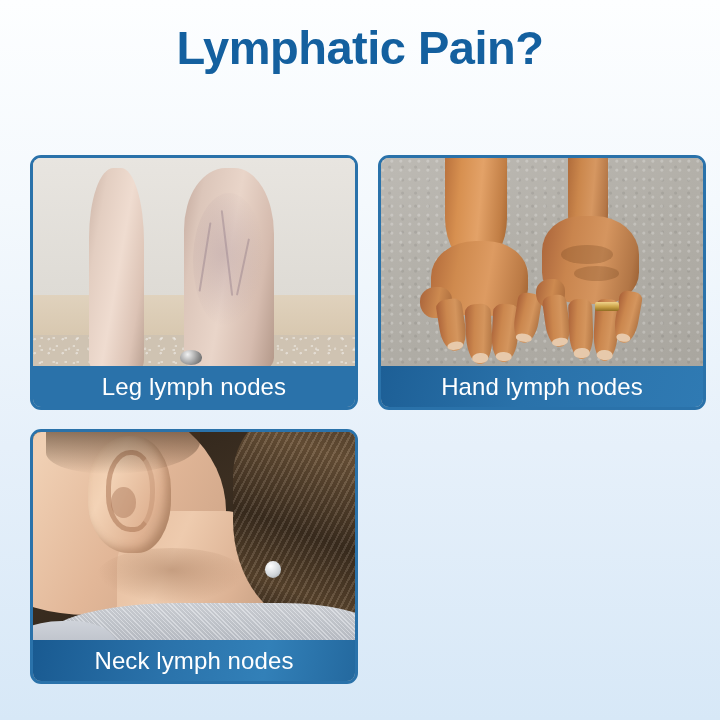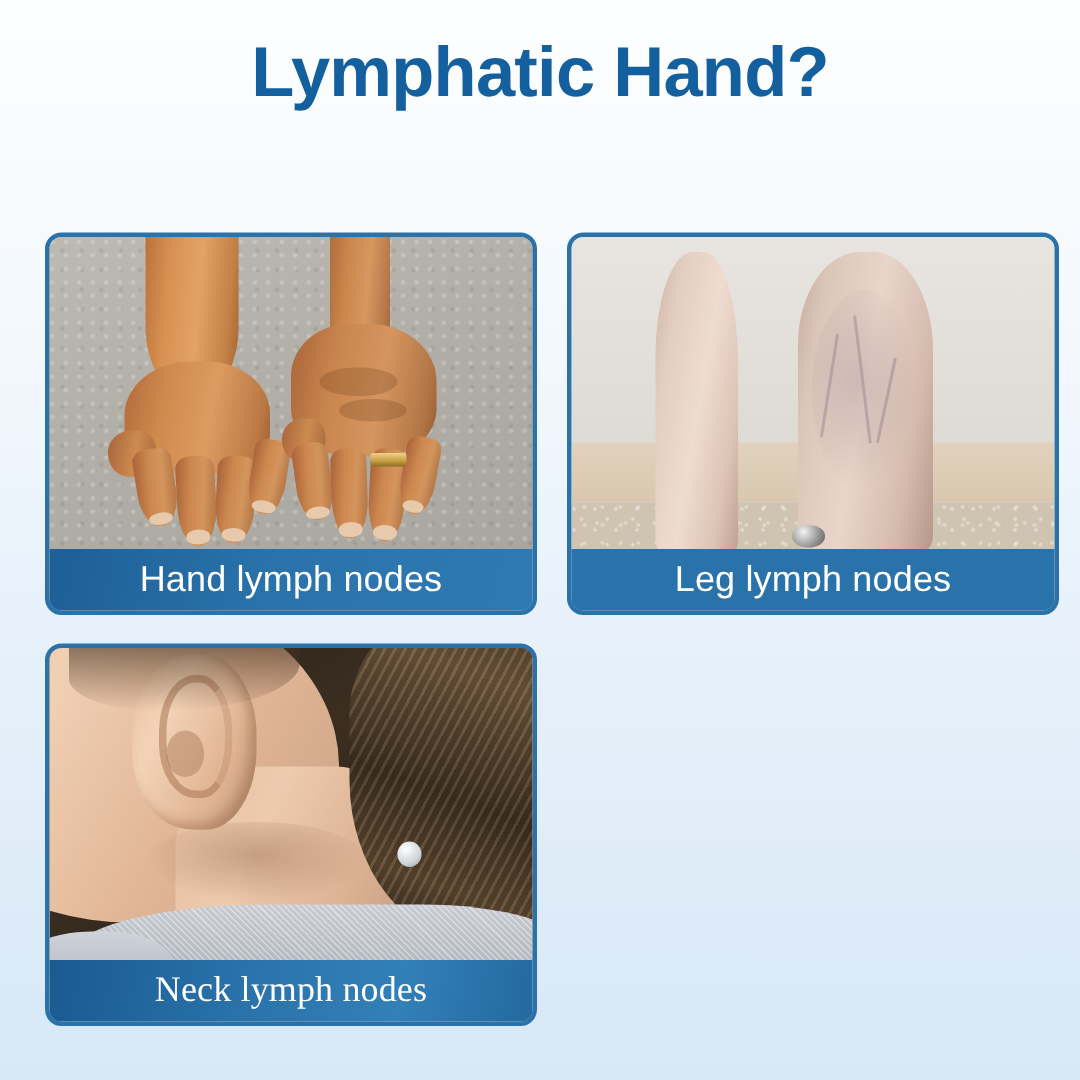--- a/index.html
+++ b/index.html
@@ -65,21 +65,21 @@
     align-items:center;
     justify-content:center;
     color:#ffffff;
     font-size:24px;
     font-weight:normal;
     letter-spacing:0.1px;
     z-index:6;
   }
   .caption.flat   { background:#2a72aa; }
   .caption.grad-a { background:linear-gradient(105deg,#1d5f96 0%,#2a72aa 45%,#2f7ab3 100%); }
-  .caption.grad-b { background:linear-gradient(100deg,#195a91 0%,#2a72aa 40%,#3280b8 72%,#24699f 100%);font-family:Liberation Serif, serif; }
+  .caption.grad-b { background:linear-gradient(100deg,#195a91 0%,#2a72aa 40%,#3280b8 72%,#24699f 100%); }
   .caption.grad-c { background:linear-gradient(95deg,#17548a 0%,#2a72aa 35%,#3a88bd 62%,#1f6299 100%); }
 
   
   .ph-legs { background:#e2dfda; }
   .ph-legs .wall {
     position:absolute; left:0; right:0; top:0; height:66%;
     background:linear-gradient(to bottom,#e8e5e0,#dedbd5);
   }
   .ph-legs .floor-band {
     position:absolute; left:0; right:0; top:66%; height:19%;
@@ -352,67 +352,67 @@
     position:absolute; right:4%; top:44%;
     width:14%; height:4%;
     border-radius:3px;
     background:linear-gradient(90deg,#e8dfae,#c9bf84);
   }
 </style>
 </head>
 <body>
 
 <div class="headline">
-  <span class="line">Lymphatic Hand?</span>
+  <span class="line">Lymphatic Pain?</span>
 </div>
 
 <div class="grid">
-
-  <div class="card">
-    <div class="photo ph-hands">
-      <div class="bg"></div>
-
-      <div class="arm swollen"></div>
-      <div class="palm swollen"></div>
-      <div class="thumb" style="left:12%;top:62%;width:10%;height:15%;"></div>
-      <div class="finger" style="left:18%;top:68%;width:8%;height:25%;transform:rotate(-9deg);"></div>
-      <div class="finger" style="left:26.5%;top:70%;width:8%;height:29%;transform:rotate(-3deg);"></div>
-      <div class="finger" style="left:34.5%;top:70%;width:8%;height:28%;transform:rotate(3deg);"></div>
-      <div class="finger" style="left:41.5%;top:65%;width:7.5%;height:24%;transform:rotate(9deg);"></div>
-
-      <div class="arm normal"></div>
-      <div class="palm normal"></div>
-      <div class="knuckle" style="left:56%;top:42%;width:16%;height:9%;"></div>
-      <div class="knuckle" style="left:60%;top:52%;width:14%;height:7%;"></div>
-      <div class="thumb" style="left:48%;top:58%;width:9%;height:14%;"></div>
-      <div class="finger" style="left:51%;top:66%;width:7.5%;height:25%;transform:rotate(-8deg);"></div>
-      <div class="finger" style="left:58.5%;top:68%;width:7.5%;height:29%;transform:rotate(-2deg);"></div>
-      <div class="finger" style="left:66%;top:68%;width:7.5%;height:30%;transform:rotate(3deg);"></div>
-      <div class="finger" style="left:73%;top:64%;width:7%;height:25%;transform:rotate(10deg);"></div>
-      <div class="ring" style="left:66.5%;top:69%;width:7.5%;height:4.5%;"></div>
-    </div>
-    <div class="caption grad-a">Hand lymph nodes</div>
-  </div>
 
   <div class="card">
     <div class="photo ph-legs">
       <div class="wall"></div>
       <div class="floor-band"></div>
       <div class="floor"></div>
       <div class="foot l"></div>
       <div class="foot r"></div>
       <div class="leg left"></div>
       <div class="leg right">
         <div class="vein" style="left:22%;top:26%;width:2px;height:34%;transform:rotate(9deg);"></div>
         <div class="vein" style="left:46%;top:20%;width:2px;height:42%;transform:rotate(-7deg);"></div>
         <div class="vein" style="left:64%;top:34%;width:2px;height:28%;transform:rotate(12deg);"></div>
       </div>
       <div class="drain"></div>
     </div>
     <div class="caption flat">Leg lymph nodes</div>
+  </div>
+
+  <div class="card">
+    <div class="photo ph-hands">
+      <div class="bg"></div>
+
+      <div class="arm swollen"></div>
+      <div class="palm swollen"></div>
+      <div class="thumb" style="left:12%;top:62%;width:10%;height:15%;"></div>
+      <div class="finger" style="left:18%;top:68%;width:8%;height:25%;transform:rotate(-9deg);"></div>
+      <div class="finger" style="left:26.5%;top:70%;width:8%;height:29%;transform:rotate(-3deg);"></div>
+      <div class="finger" style="left:34.5%;top:70%;width:8%;height:28%;transform:rotate(3deg);"></div>
+      <div class="finger" style="left:41.5%;top:65%;width:7.5%;height:24%;transform:rotate(9deg);"></div>
+
+      <div class="arm normal"></div>
+      <div class="palm normal"></div>
+      <div class="knuckle" style="left:56%;top:42%;width:16%;height:9%;"></div>
+      <div class="knuckle" style="left:60%;top:52%;width:14%;height:7%;"></div>
+      <div class="thumb" style="left:48%;top:58%;width:9%;height:14%;"></div>
+      <div class="finger" style="left:51%;top:66%;width:7.5%;height:25%;transform:rotate(-8deg);"></div>
+      <div class="finger" style="left:58.5%;top:68%;width:7.5%;height:29%;transform:rotate(-2deg);"></div>
+      <div class="finger" style="left:66%;top:68%;width:7.5%;height:30%;transform:rotate(3deg);"></div>
+      <div class="finger" style="left:73%;top:64%;width:7%;height:25%;transform:rotate(10deg);"></div>
+      <div class="ring" style="left:66.5%;top:69%;width:7.5%;height:4.5%;"></div>
+    </div>
+    <div class="caption grad-a">Hand lymph nodes</div>
   </div>
 
   <div class="card">
     <div class="photo ph-neck">
       <div class="dark"></div>
       <div class="head"></div>
       <div class="neck"></div>
       <div class="jaw-shadow"></div>
       <div class="ear">
         <div class="helix"></div>

